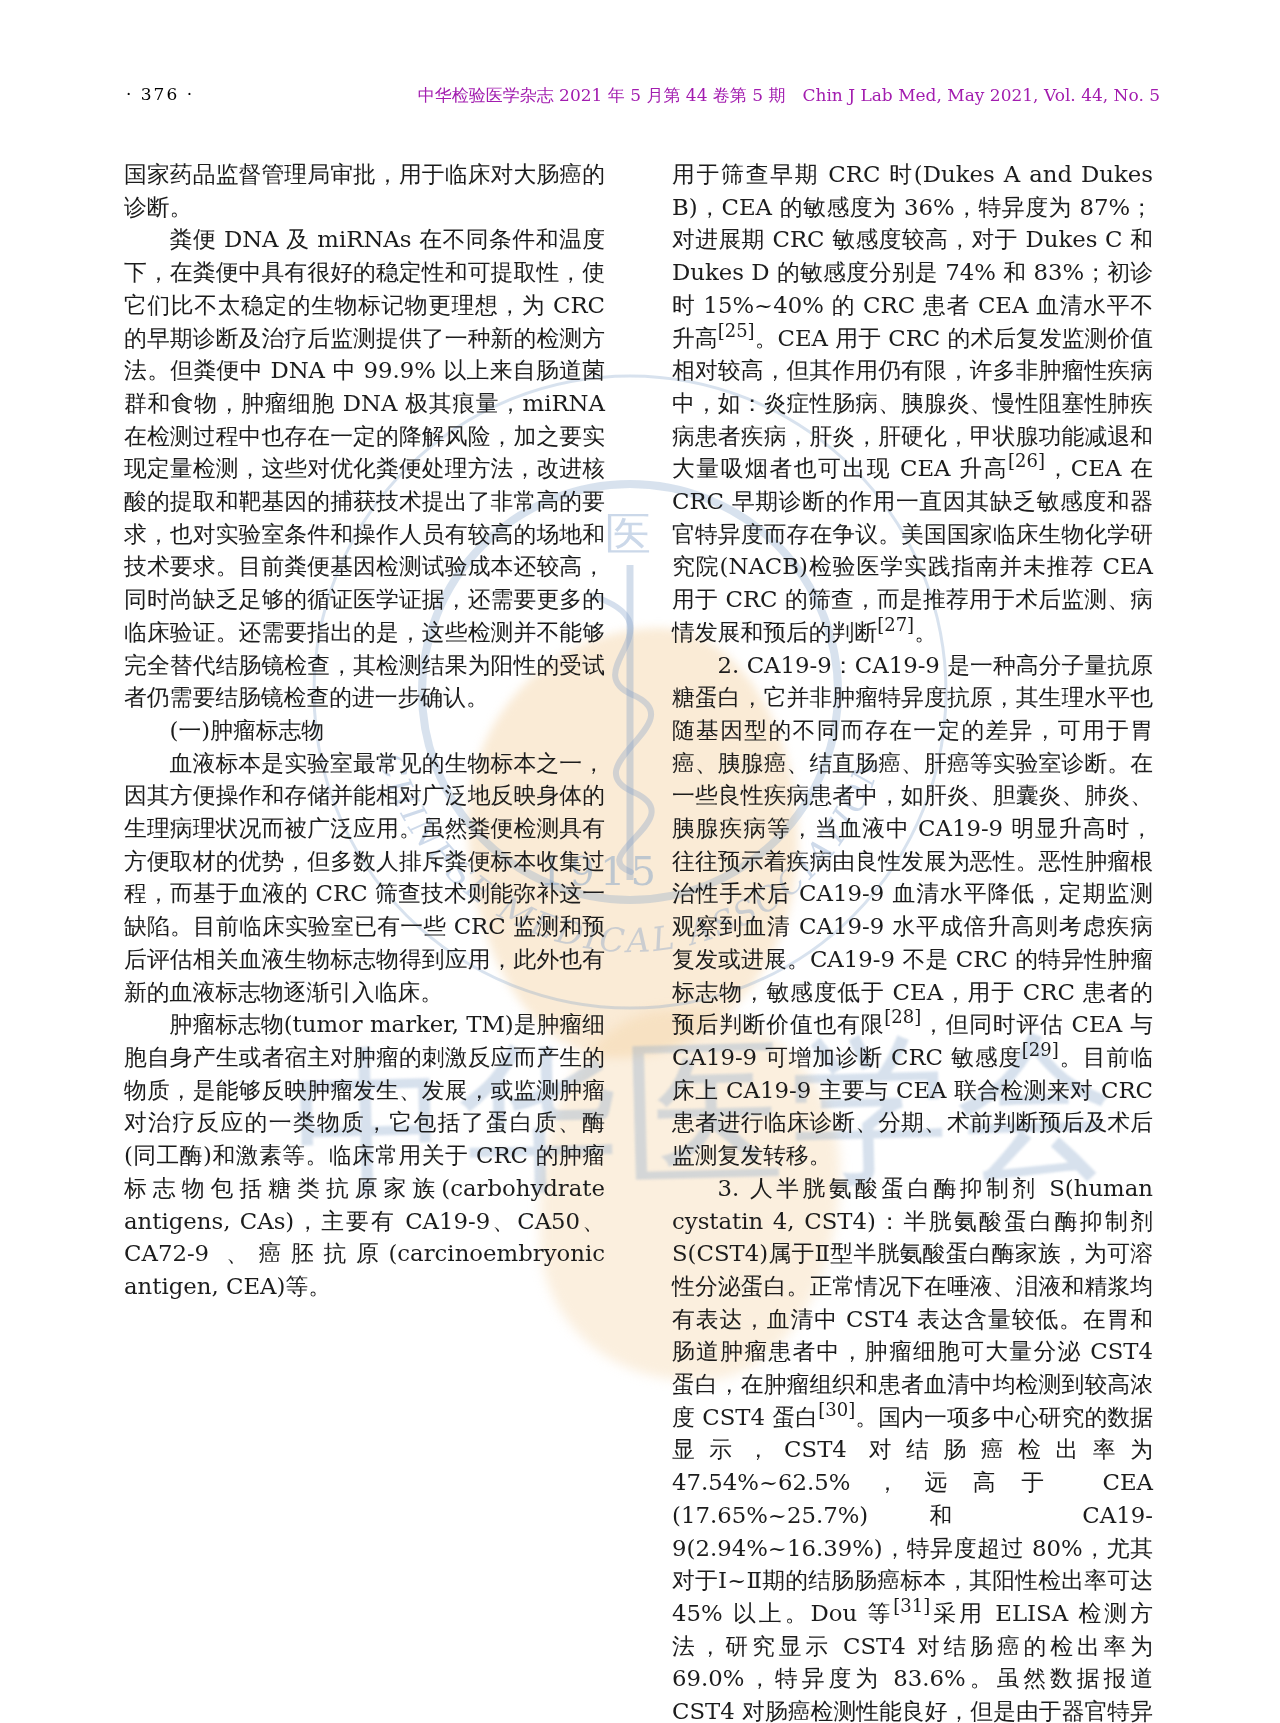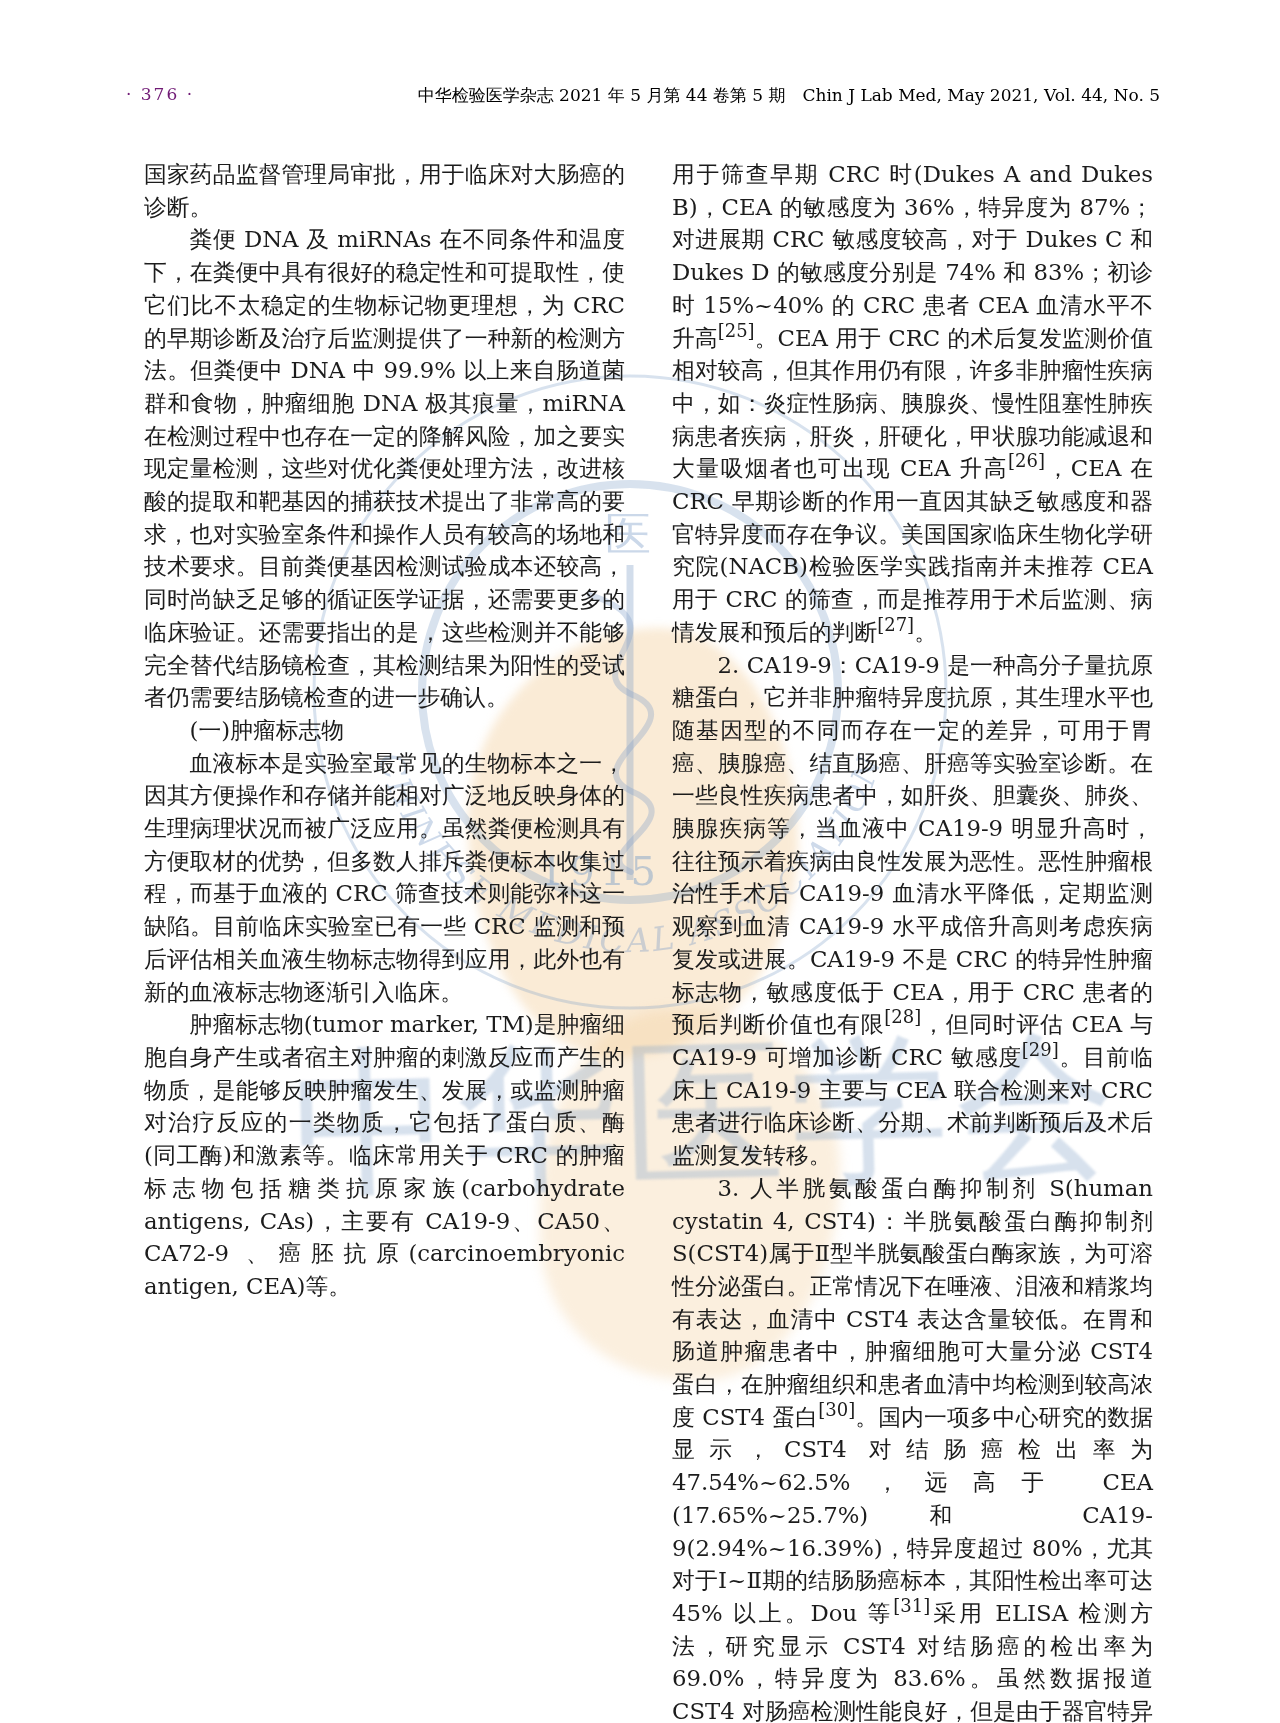--- a/index.html
+++ b/index.html
@@ -9,37 +9,37 @@
     width:1280px;height:1723px;
     margin:0 auto;
     background:#ffffff;
     overflow:hidden;
     font-family:"DejaVu Serif","Liberation Serif",serif;
     color:#1c1c1c;
   }
   
   .page-number{
     position:absolute;left:126px;top:84px;
-    font-size:17px;color:#701a75;letter-spacing:2px;
+    font-size:17px;color:#000000;letter-spacing:2px;
   }
   .journal-line{
     position:absolute;right:120px;top:84px;
-    font-size:17px;color:#000000;
+    font-size:17px;color:#a21caf;
     white-space:nowrap;
   }
   
   .col{
     position:absolute;top:158px;
     width:481px;
     text-align:justify;
     font-size:22.8px;
     line-height:32.7px;
     z-index:2;
   }
-  .col-left{left:144px;}
+  .col-left{left:124px;}
   .col-right{left:672px;}
   .para{margin:0;}
   .para.indent{text-indent:2em;}
   sup.ref{
     font-size:18px;
     line-height:0;
     vertical-align:super;
     letter-spacing:0;
   }
   

